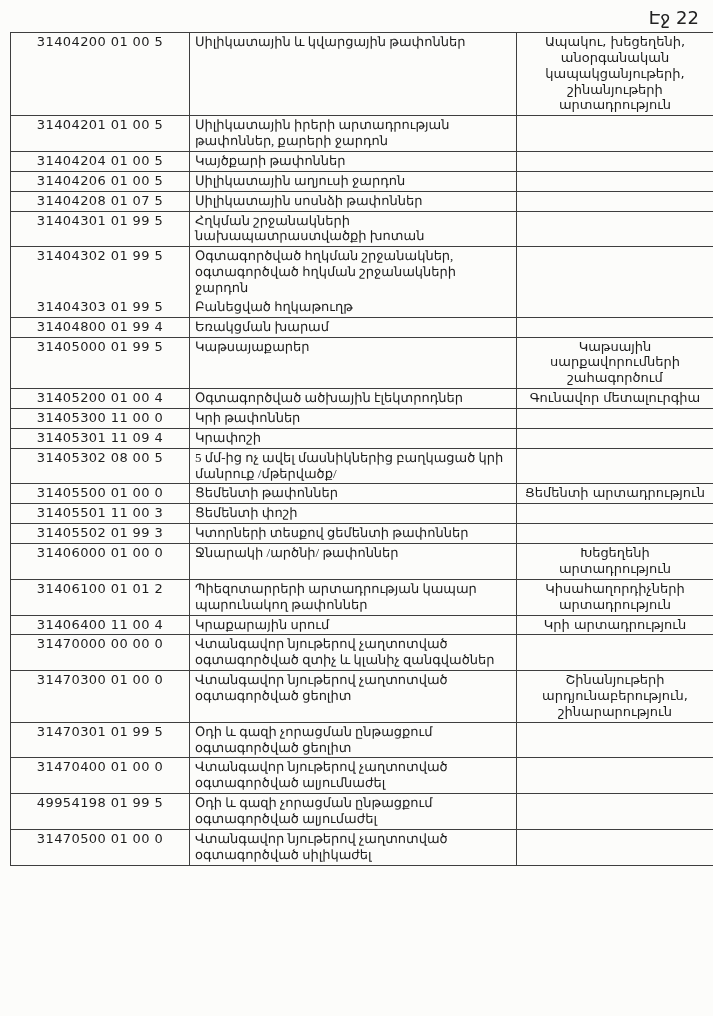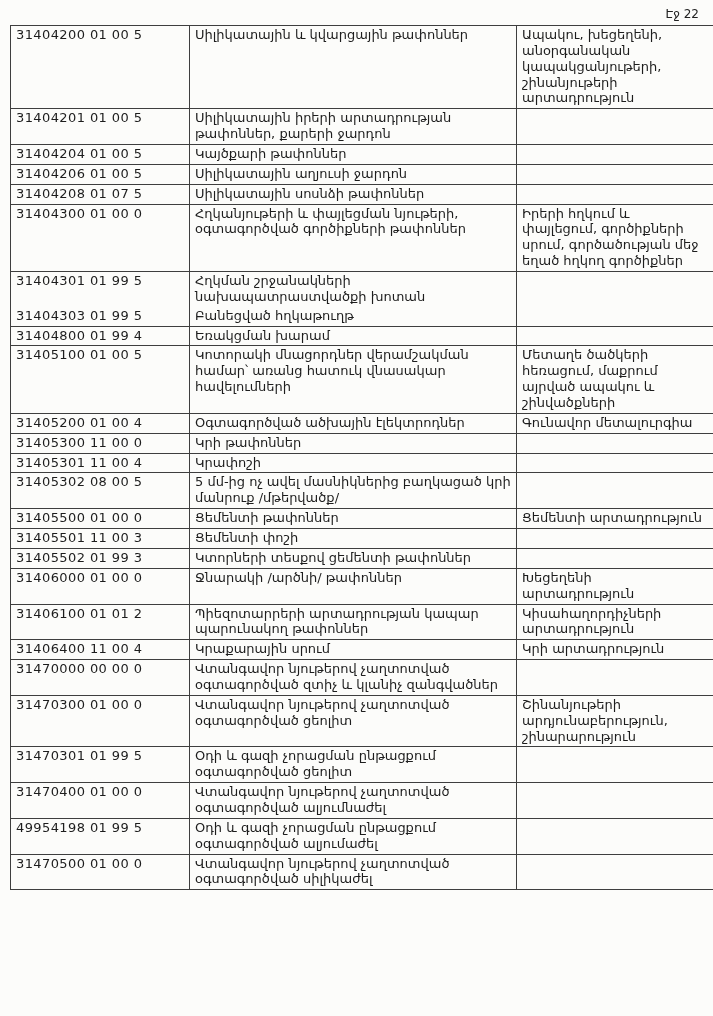--- a/index.html
+++ b/index.html
@@ -9,21 +9,21 @@
   body {
     width: 713px;
     height: 1016px;
     background: #fcfcfa;
     color: #1d1d1d;
     font-family: "DejaVu Sans", sans-serif;
     overflow: hidden;
   }
   .page-label {
     text-align: right;
-    font-size: 12px;
+    font-size: 18px;
     padding: 7px 14px 4px 0;
     color: #222;
   }
   table.waste-table {
     border-collapse: collapse;
     margin-left: 10px;
     width: 696px;
     table-layout: fixed;
   }
   table.waste-table td {
@@ -31,26 +31,29 @@
     vertical-align: top;
     padding: 1px 5px 2px 5px;
     font-size: 13px;
     line-height: 1.22;
     word-wrap: break-word;
   }
   td.code {
     width: 168px;
     white-space: nowrap;
     letter-spacing: 0.4px;
+    text-align: center;
   }
   td.desc {
     width: 316px;
+    font-family: Liberation Serif, serif;
   }
   td.note {
     width: 186px;
+    text-align: center;
   }
   tr.cont td {
     border-top-style: hidden;
   }
 </style>
 </head>
 <body>
 
 <div class="page-label">Էջ 22</div>
 
@@ -79,67 +82,67 @@
     <td class="desc">Սիլիկատային աղյուսի ջարդոն</td>
     <td class="note"></td>
   </tr>
 
   <tr>
     <td class="code">31404208 01 07 5</td>
     <td class="desc">Սիլիկատային սոսնձի թափոններ</td>
     <td class="note"></td>
   </tr>
 
-  <tr>
-    <td class="code">31404300 01 00 0</td>
-    <td class="desc">Հղկանյութերի և փայլեցման նյութերի, օգտագործված գործիքների թափոններ</td>
-    <td class="note">Իրերի հղկում և փայլեցում, գործիքների սրում, գործածության մեջ եղած հղկող գործիքներ</td>
-  </tr>
 
   <tr>
     <td class="code">31404301 01 99 5</td>
     <td class="desc">Հղկման շրջանակների նախապատրաստվածքի խոտան</td>
     <td class="note"></td>
   </tr>
 
+  <tr>
+    <td class="code">31404302 01 99 5</td>
+    <td class="desc">Օգտագործված հղկման շրջանակներ, օգտագործված հղկման շրջանակների ջարդոն</td>
+    <td class="note"></td>
+  </tr>
 
   <tr class="cont">
     <td class="code">31404303 01 99 5</td>
     <td class="desc">Բանեցված հղկաթուղթ</td>
     <td class="note"></td>
   </tr>
 
 
   <tr>
     <td class="code">31404800 01 99 4</td>
     <td class="desc">Եռակցման խարամ</td>
     <td class="note"></td>
   </tr>
 
-
-  <tr>
-    <td class="code">31405100 01 00 5</td>
-    <td class="desc">Կոտորակի մնացորդներ վերամշակման համար՝ առանց հատուկ վնասակար հավելումների</td>
-    <td class="note">Մետաղե ծածկերի հեռացում, մաքրում այրված ապակու և շինվածքների</td>
-  </tr>
+  <tr>
+    <td class="code">31405000 01 99 5</td>
+    <td class="desc">Կաթսայաքարեր</td>
+    <td class="note">Կաթսային սարքավորումների շահագործում</td>
+  </tr>
+
 
   <tr>
     <td class="code">31405200 01 00 4</td>
     <td class="desc">Օգտագործված ածխային էլեկտրոդներ</td>
     <td class="note">Գունավոր մետալուրգիա</td>
   </tr>
 
   <tr>
     <td class="code">31405300 11 00 0</td>
     <td class="desc">Կրի թափոններ</td>
     <td class="note"></td>
   </tr>
 
   <tr>
-    <td class="code">31405301 11 00 4</td>
+    <td class="code">31405301 11 09 4</td>
     <td class="desc">Կրափոշի</td>
     <td class="note"></td>
   </tr>
 
   <tr>
     <td class="code">31405302 08 00 5</td>
     <td class="desc">5 մմ-ից ոչ ավել մասնիկներից բաղկացած կրի մանրուք /մթերվածք/</td>
     <td class="note"></td>
   </tr>
 

